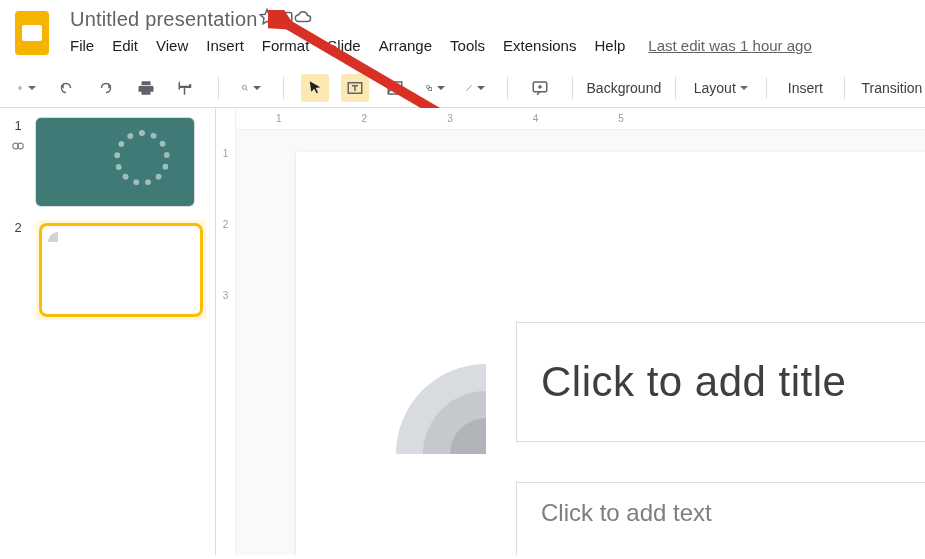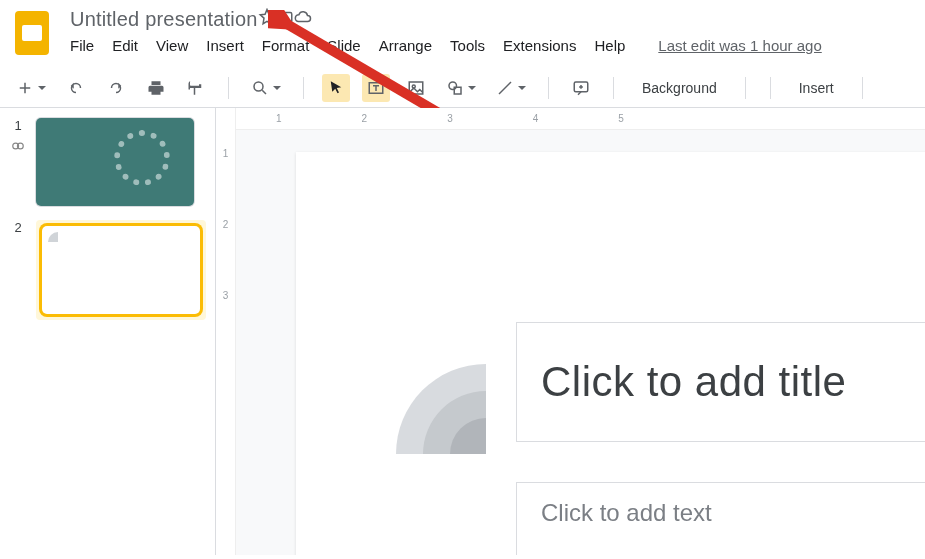--- a/index.html
+++ b/index.html
@@ -8,21 +8,21 @@
   
   .header { display: flex; align-items: flex-start; padding: 8px 12px 0 12px; }
   .app-icon { width: 40px; height: 50px; display: flex; align-items: center; justify-content: center; margin-right: 18px; }
   .app-icon svg { width: 34px; height: 44px; }
   .title-area { display: flex; flex-direction: column; }
   .title-row { display: flex; align-items: flex-start; }
   .doc-title { font-size: 20px; color: #5f6368; font-weight: 400; letter-spacing: .2px; }
   .title-icon { color: #5f6368; display:flex; align-items:center; }
   .menu-row { display: flex; align-items: center; gap: 18px; margin-top: 6px; font-size: 15px; color: #202124; }
   .menu-item { cursor: pointer; }
-  .last-edit { color: #5f6368; text-decoration: underline; margin-left: 15px; cursor:pointer; }
+  .last-edit { color: #5f6368; text-decoration: underline; margin-left: 5px; cursor:pointer; }
 
   
   .arrow { position:absolute; left:268px; top:10px; pointer-events:none; }
 
   
   .toolbar { display:flex; align-items:center; height:40px; margin-top:10px; padding:0 4px 0 12px; border-bottom:1px solid #dadce0; gap:12px; }
   .t-btn { height:28px; min-width:28px; padding:0 4px; display:flex; align-items:center; justify-content:center; border-radius:3px; color:#5f6368; cursor:pointer; }
   .t-btn.txt { font-size:14px; color:#3c4043; padding:0 10px; }
   .t-sep { width:1px; height:22px; background:#dadce0; margin:0 6px; }
   .t-btn.sel { background:#fce8b2; }
@@ -176,23 +176,25 @@
   <div class="t-btn">
       <svg viewBox="0 0 24 24" fill="none" stroke="#5f6368" stroke-width="2">
         <rect x="3" y="4" width="18" height="13" rx="2"></rect>
         <path d="M8 21l4-4"></path>
         <path d="M12 8v5M9.5 10.5h5"></path>
       </svg>
     </div>
   <div class="t-sep"></div>
   <div class="t-btn txt">Background</div>
   <div class="t-sep"></div>
+  <div class="t-btn txt drop">Layout</div>
   <div class="t-sep"></div>
   <div class="t-btn txt">Insert</div>
   <div class="t-sep"></div>
+  <div class="t-btn txt">Transition</div>
 </div>
 
 <div class="workspace">
   <div class="thumb-col">
     <div class="thumb-slot">
       <div class="thumb-idx">
         <span>1</span>
         <span><svg width="14" height="14" viewBox="0 0 24 24" fill="none" stroke="#888" stroke-width="2">
               <circle cx="8" cy="12" r="5"></circle>
               <circle cx="16" cy="12" r="5"></circle>

